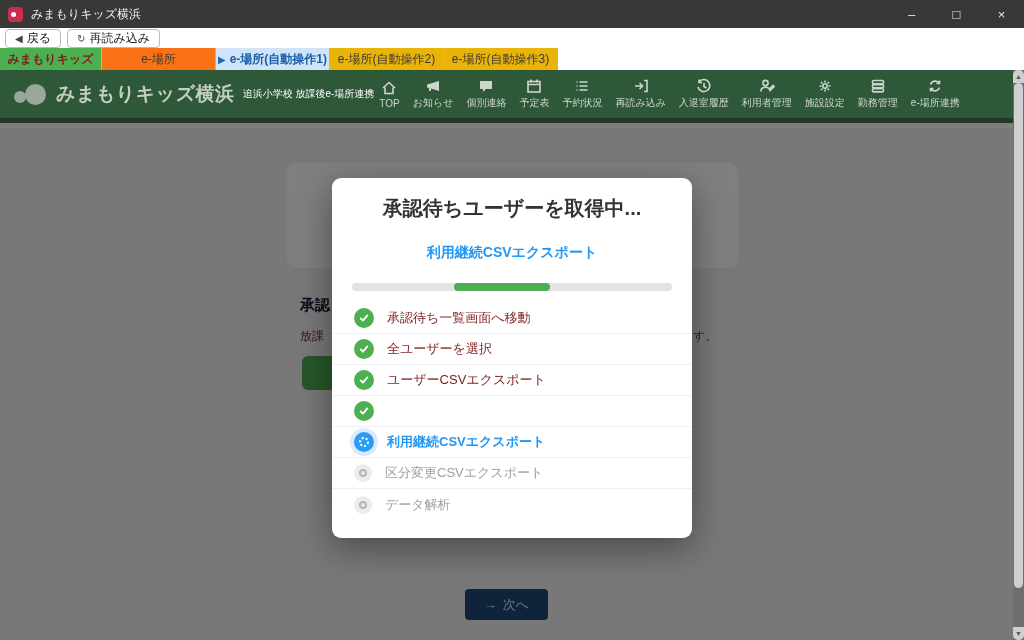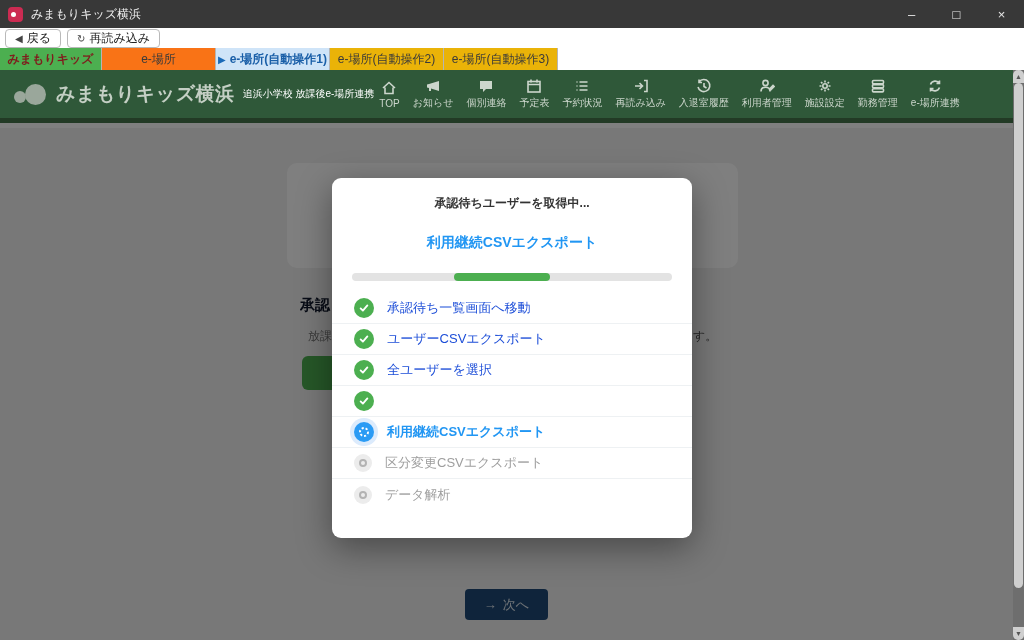--- a/index.html
+++ b/index.html
@@ -56,44 +56,44 @@
   .nav-item svg .f { fill:#ccd6cc; stroke:none; }
 
   
   .content { position:absolute; left:0; top:128px; width:1013px; height:512px; background:#f1f1f1; }
   .page-title { position:absolute; left:285px; top:12px; font-size:15px; font-weight:bold; color:#333; }
   .top-card { position:absolute; left:287px; top:35px; width:451px; height:105px; background:#fff;
     border-radius:10px; }
   .sec-heading { position:absolute; left:300px; top:168px; width:32px; overflow:hidden;
     font-size:15px; font-weight:bold; color:#0f172a; white-space:nowrap; }
   .body-left { position:absolute; left:300px; top:200px; width:32px; overflow:hidden;
-    font-size:12px; color:#737373; white-space:nowrap;text-align:right; }
+    font-size:12px; color:#7f1d1d; white-space:nowrap; }
   .body-right { position:absolute; left:693px; top:200px; font-size:12px; color:#444; }
   .green-btn { position:absolute; left:302px; top:228px; width:120px; height:34px;
     background:#4caf50; border:none; border-radius:6px; }
   .next-btn { position:absolute; left:465px; top:461px; width:83px; height:31px;
     background:#1e4976; border:none; border-radius:4px; color:#dfe6ee; font-size:13px;
     display:flex; align-items:center; justify-content:center; gap:6px; }
 
   
   .overlay { position:absolute; left:0; top:123px; width:1013px; height:517px;
     background:rgba(0,0,0,0.5); z-index:5; }
   .modal { position:absolute; left:332px; top:178px; width:360px; height:360px; background:#fff;
     border-radius:9px; box-shadow:0 10px 35px rgba(0,0,0,.4); z-index:10; }
-  .modal-title { margin-top:17px; text-align:center; font-size:12px; font-weight:bold; color:#333; }
+  .modal-title { margin-top:17px; text-align:center; font-size:20px; font-weight:bold; color:#333; }
   .modal-subtitle { margin-top:22px; text-align:center; font-size:14px; font-weight:bold; color:#2196f3; }
   .progress-track { margin:21px 20px 0 20px; height:8px; border-radius:4px; background:#e3e3e3;
     position:relative; overflow:hidden; }
   .progress-bar { position:absolute; top:0; height:8px; border-radius:4px; background:#4caf50; }
   .steps { margin-top:12px; }
   .step { display:flex; align-items:center; gap:13px; height:31px; padding-left:22px;
     border-bottom:1px solid #eef1f3; }
   .step:last-child { border-bottom:none;font-family:Liberation Serif, serif; }
   .step-label { font-size:13px; }
-  .step.done .step-label { color:#1d4ed8;text-align:center; }
+  .step.done .step-label { color:#7f1d1d;text-align:center; }
   .step.active .step-label { color:#2196f3; font-weight:bold; }
   .step.pending .step-label { color:#9e9e9e; }
   .ic-done { width:20px; height:20px; border-radius:50%; background:#4caf50; flex:0 0 20px;
     display:flex; align-items:center; justify-content:center; }
   .ic-active-halo { width:28px; height:28px; border-radius:50%; background:#dcebfc; flex:0 0 28px;
     display:flex; align-items:center; justify-content:center; margin-left:-4px; margin-right:-4px; }
   .ic-active { width:20px; height:20px; border-radius:50%; background:#2b9bf4;
     display:flex; align-items:center; justify-content:center; }
   .ic-pending { width:18px; height:18px; border-radius:50%; background:#ececec; flex:0 0 18px;
     display:flex; align-items:center; justify-content:center; }
@@ -267,29 +267,29 @@
             </svg>
           </div>
           <span class="step-label">承認待ち一覧画面へ移動</span>
         </div>
         <div class="step done">
           <div class="ic-done">
             <svg width="12" height="12" viewBox="0 0 16 16">
               <polyline points="3.5,8.5 6.5,11.5 12.5,4.5" fill="none" stroke="#fff" stroke-width="2.4" stroke-linecap="round" stroke-linejoin="round"></polyline>
             </svg>
           </div>
-          <span class="step-label">ユーザーCSVエクスポート</span>
+          <span class="step-label">全ユーザーを選択</span>
         </div>
         <div class="step done">
           <div class="ic-done">
             <svg width="12" height="12" viewBox="0 0 16 16">
               <polyline points="3.5,8.5 6.5,11.5 12.5,4.5" fill="none" stroke="#fff" stroke-width="2.4" stroke-linecap="round" stroke-linejoin="round"></polyline>
             </svg>
           </div>
-          <span class="step-label">全ユーザーを選択</span>
+          <span class="step-label">ユーザーCSVエクスポート</span>
         </div>
         <div class="step done">
           <div class="ic-done">
             <svg width="12" height="12" viewBox="0 0 16 16">
               <polyline points="3.5,8.5 6.5,11.5 12.5,4.5" fill="none" stroke="#fff" stroke-width="2.4" stroke-linecap="round" stroke-linejoin="round"></polyline>
             </svg>
           </div>
         </div>
         <div class="step active">
           <div class="ic-active-halo">

